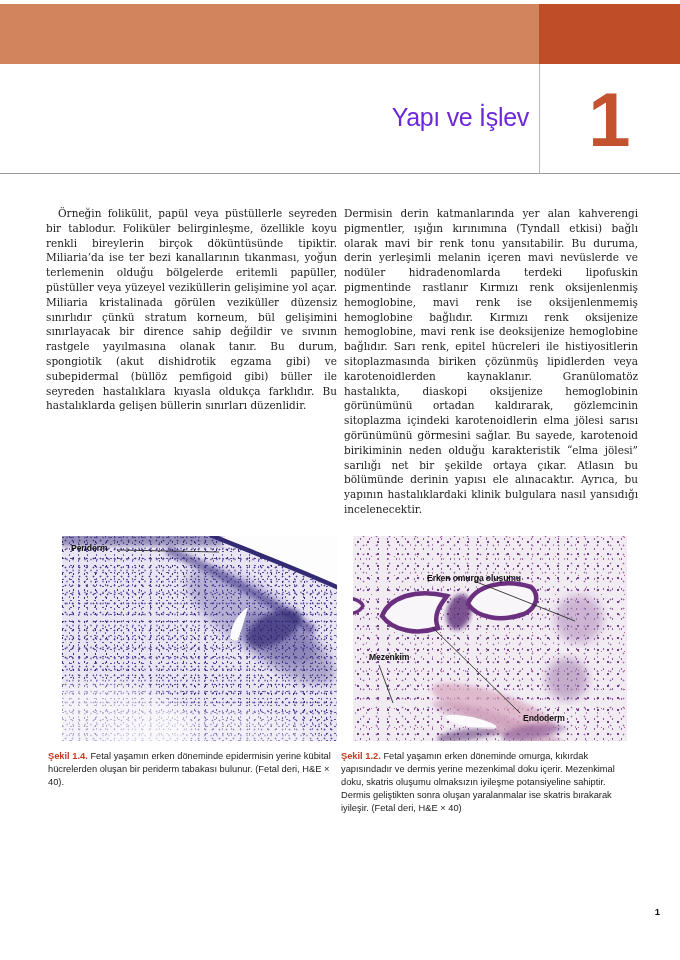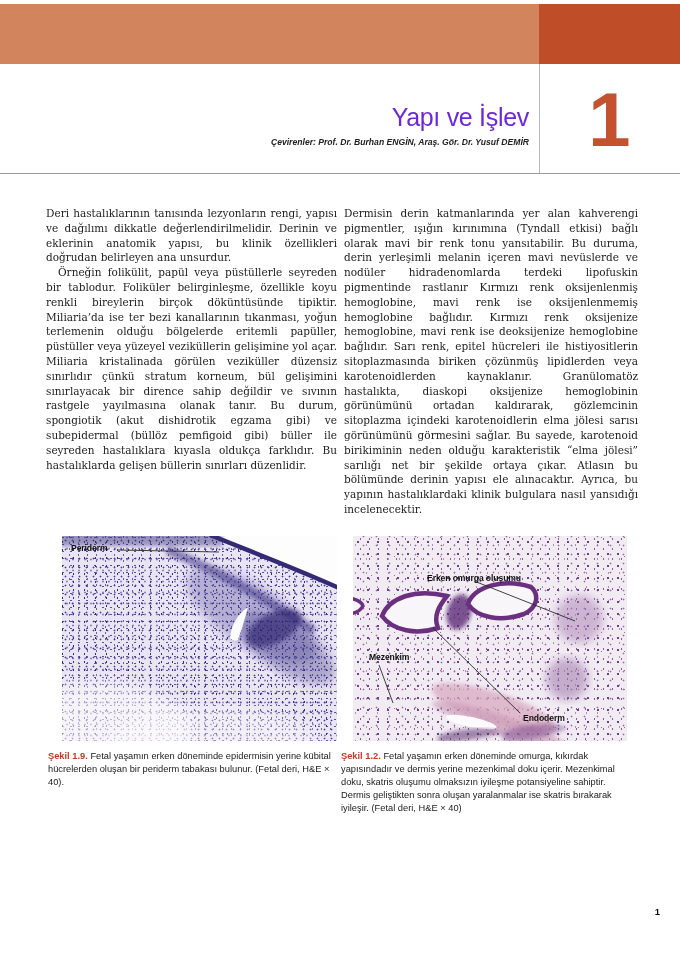--- a/index.html
+++ b/index.html
@@ -80,26 +80,24 @@
 </head>
 <body>
 
 <div class="page">
 
   <div class="band-orange" style="background: rgb(210, 132, 92);"></div>
   <div class="band-red" style="background: rgb(191, 77, 39);"></div>
   <div class="v-divider"></div>
   <div class="h-rule"></div>
   <div class="chapter-title">Yapı ve İşlev</div>
-  <div class="translators">Çevirenler: Prof. Dr. Burhan ENGİN, Araş. Gör. Dr. Yusuf DEMİR</div>
   <div class="chapter-number" style="color: rgb(197, 82, 46);">1</div>
 
   <div class="columns">
     <div class="col col-left">
-      <p>Deri hastalıklarının tanısında lezyonların rengi, yapısı ve dağılımı dikkatle değerlendirilmelidir. Derinin ve eklerinin anatomik yapısı, bu klinik özellikleri doğrudan belirleyen ana unsurdur.</p>
       <p class="indent">Örneğin folikülit, papül veya püstüllerle seyreden bir tablodur. Foliküler belirginleşme, özellikle koyu renkli bireylerin birçok döküntüsünde tipiktir. Miliaria’da ise ter bezi kanallarının tıkanması, yoğun terlemenin olduğu bölgelerde eritemli papüller, püstüller veya yüzeyel veziküllerin gelişimine yol açar. Miliaria kristalinada görülen veziküller düzensiz sınırlıdır çünkü stratum korneum, bül gelişimini sınırlayacak bir dirence sahip değildir ve sıvının rastgele yayılmasına olanak tanır. Bu durum, spongiotik (akut dishidrotik egzama gibi) ve subepidermal (büllöz pemfigoid gibi) büller ile seyreden hastalıklara kıyasla oldukça farklıdır. Bu hastalıklarda gelişen büllerin sınırları düzenlidir.</p>
     </div>
     <div class="col col-right">
       <p>Dermisin derin katmanlarında yer alan kahverengi pigmentler, ışığın kırınımına (Tyndall etkisi) bağlı olarak mavi bir renk tonu yansıtabilir. Bu duruma, derin yerleşimli melanin içeren mavi nevüslerde ve nodüler hidradenomlarda terdeki lipofuskin pigmentinde rastlanır Kırmızı renk oksijenlenmiş hemoglobine, mavi renk ise oksijenlenmemiş hemoglobine bağlıdır. Kırmızı renk oksijenize hemoglobine, mavi renk ise deoksijenize hemoglobine bağlıdır. Sarı renk, epitel hücreleri ile histiyositlerin sitoplazmasında biriken çözünmüş lipidlerden veya karotenoidlerden kaynaklanır. Granülomatöz hastalıkta, diaskopi oksijenize hemoglobinin görünümünü ortadan kaldırarak, gözlemcinin sitoplazma içindeki karotenoidlerin elma jölesi sarısı görünümünü görmesini sağlar. Bu sayede, karotenoid birikiminin neden olduğu karakteristik “elma jölesi” sarılığı net bir şekilde ortaya çıkar. Atlasın bu bölümünde derinin yapısı ele alınacaktır. Ayrıca, bu yapının hastalıklardaki klinik bulgulara nasıl yansıdığı incelenecektir.</p>
     </div>
   </div>
 
   <div class="figure-row">
 
     <div class="histo histo1">
@@ -173,21 +171,21 @@
         <line x1="26" y1="129" x2="40" y2="167" stroke="#2a2a2a" stroke-width="0.9"></line>
         <line x1="80" y1="92" x2="167" y2="177" stroke="#2a2a2a" stroke-width="0.9"></line>
       </svg>
       <div class="anno" style="left:34px; top:37px;padding-left:40px;">Erken omurga oluşumu</div>
       <div class="anno" style="left:16px; top:116px;">Mezenkim</div>
       <div class="anno" style="left:170px; top:177px;">Endoderm</div>
     </div>
   </div>
 
   <div class="caption caption-1">
-    <span class="cap-label" style="color: rgb(194, 59, 33);">Şekil 1.9.</span>
+    <span class="cap-label" style="color: rgb(194, 59, 33);">Şekil 1.4.</span>
     <span>Fetal yaşamın erken döneminde epidermisin yerine kübital hücrelerden oluşan bir periderm tabakası bulunur. (Fetal deri, H&amp;E × 40).</span>
   </div>
   <div class="caption caption-2">
     <span class="cap-label" style="color: rgb(194, 59, 33);">Şekil 1.2.</span>
     <span>Fetal yaşamın erken döneminde omurga, kıkırdak yapısındadır ve dermis yerine mezenkimal doku içerir. Mezenkimal doku, skatris oluşumu olmaksızın iyileşme potansiyeline sahiptir. Dermis geliştikten sonra oluşan yaralanmalar ise skatris bırakarak iyileşir. (Fetal deri, H&amp;E × 40)</span>
   </div>
 
   <div class="page-number">1</div>
 </div>
 

